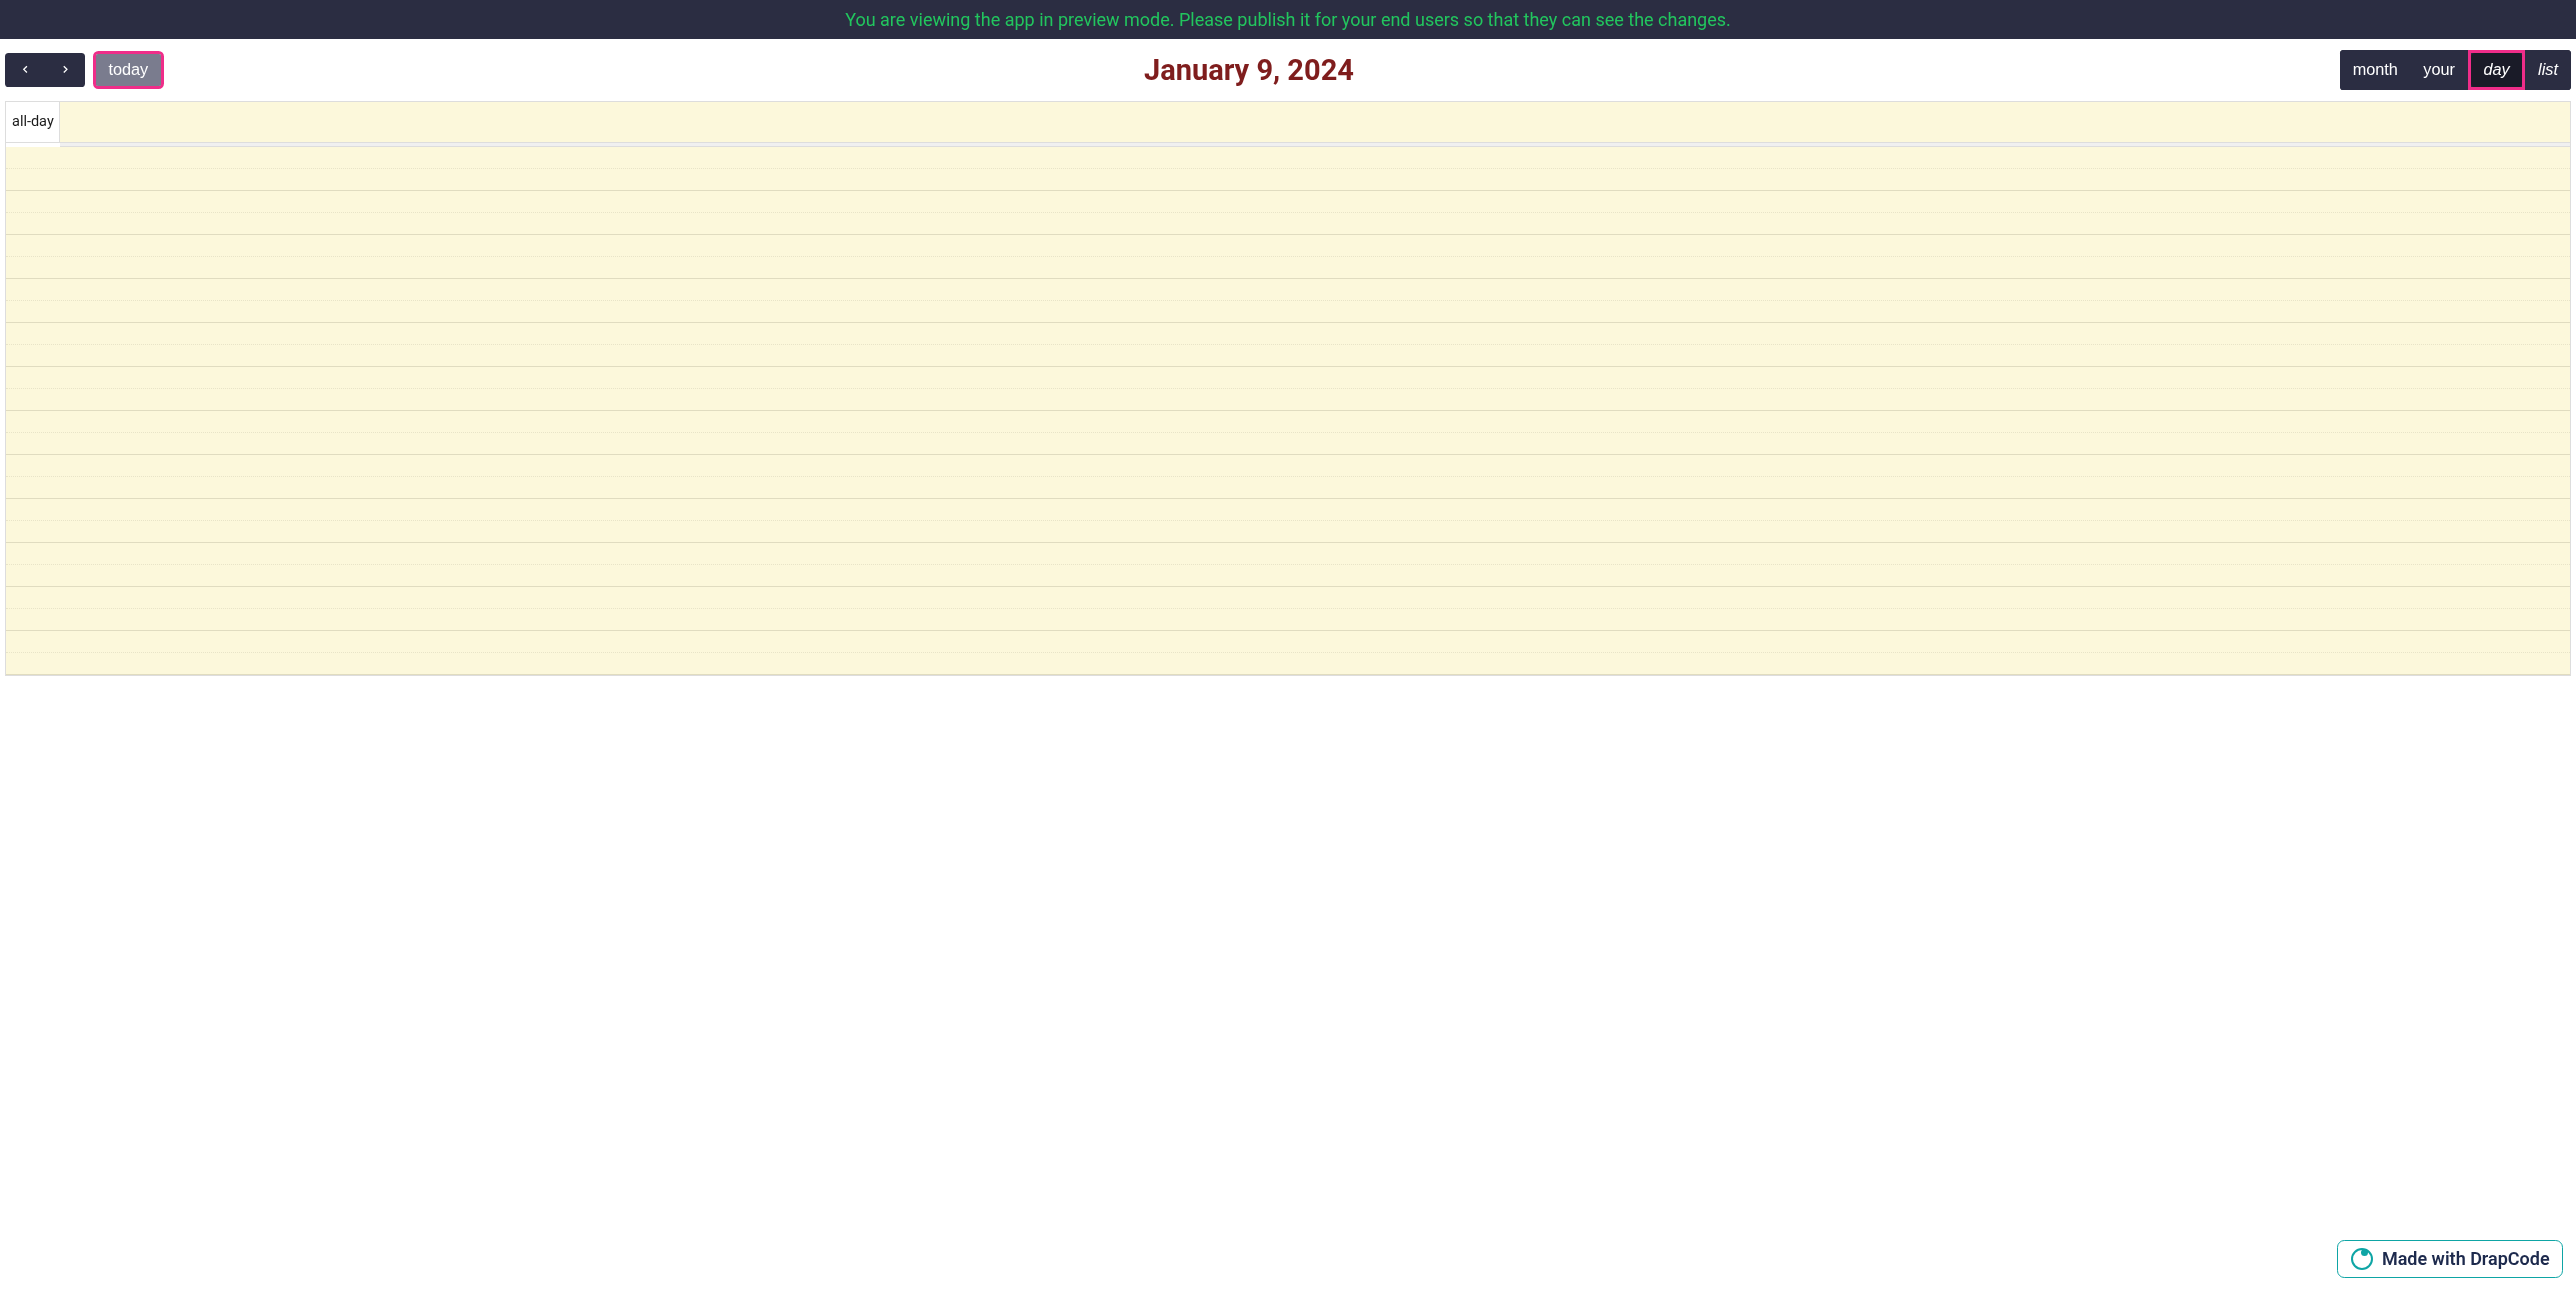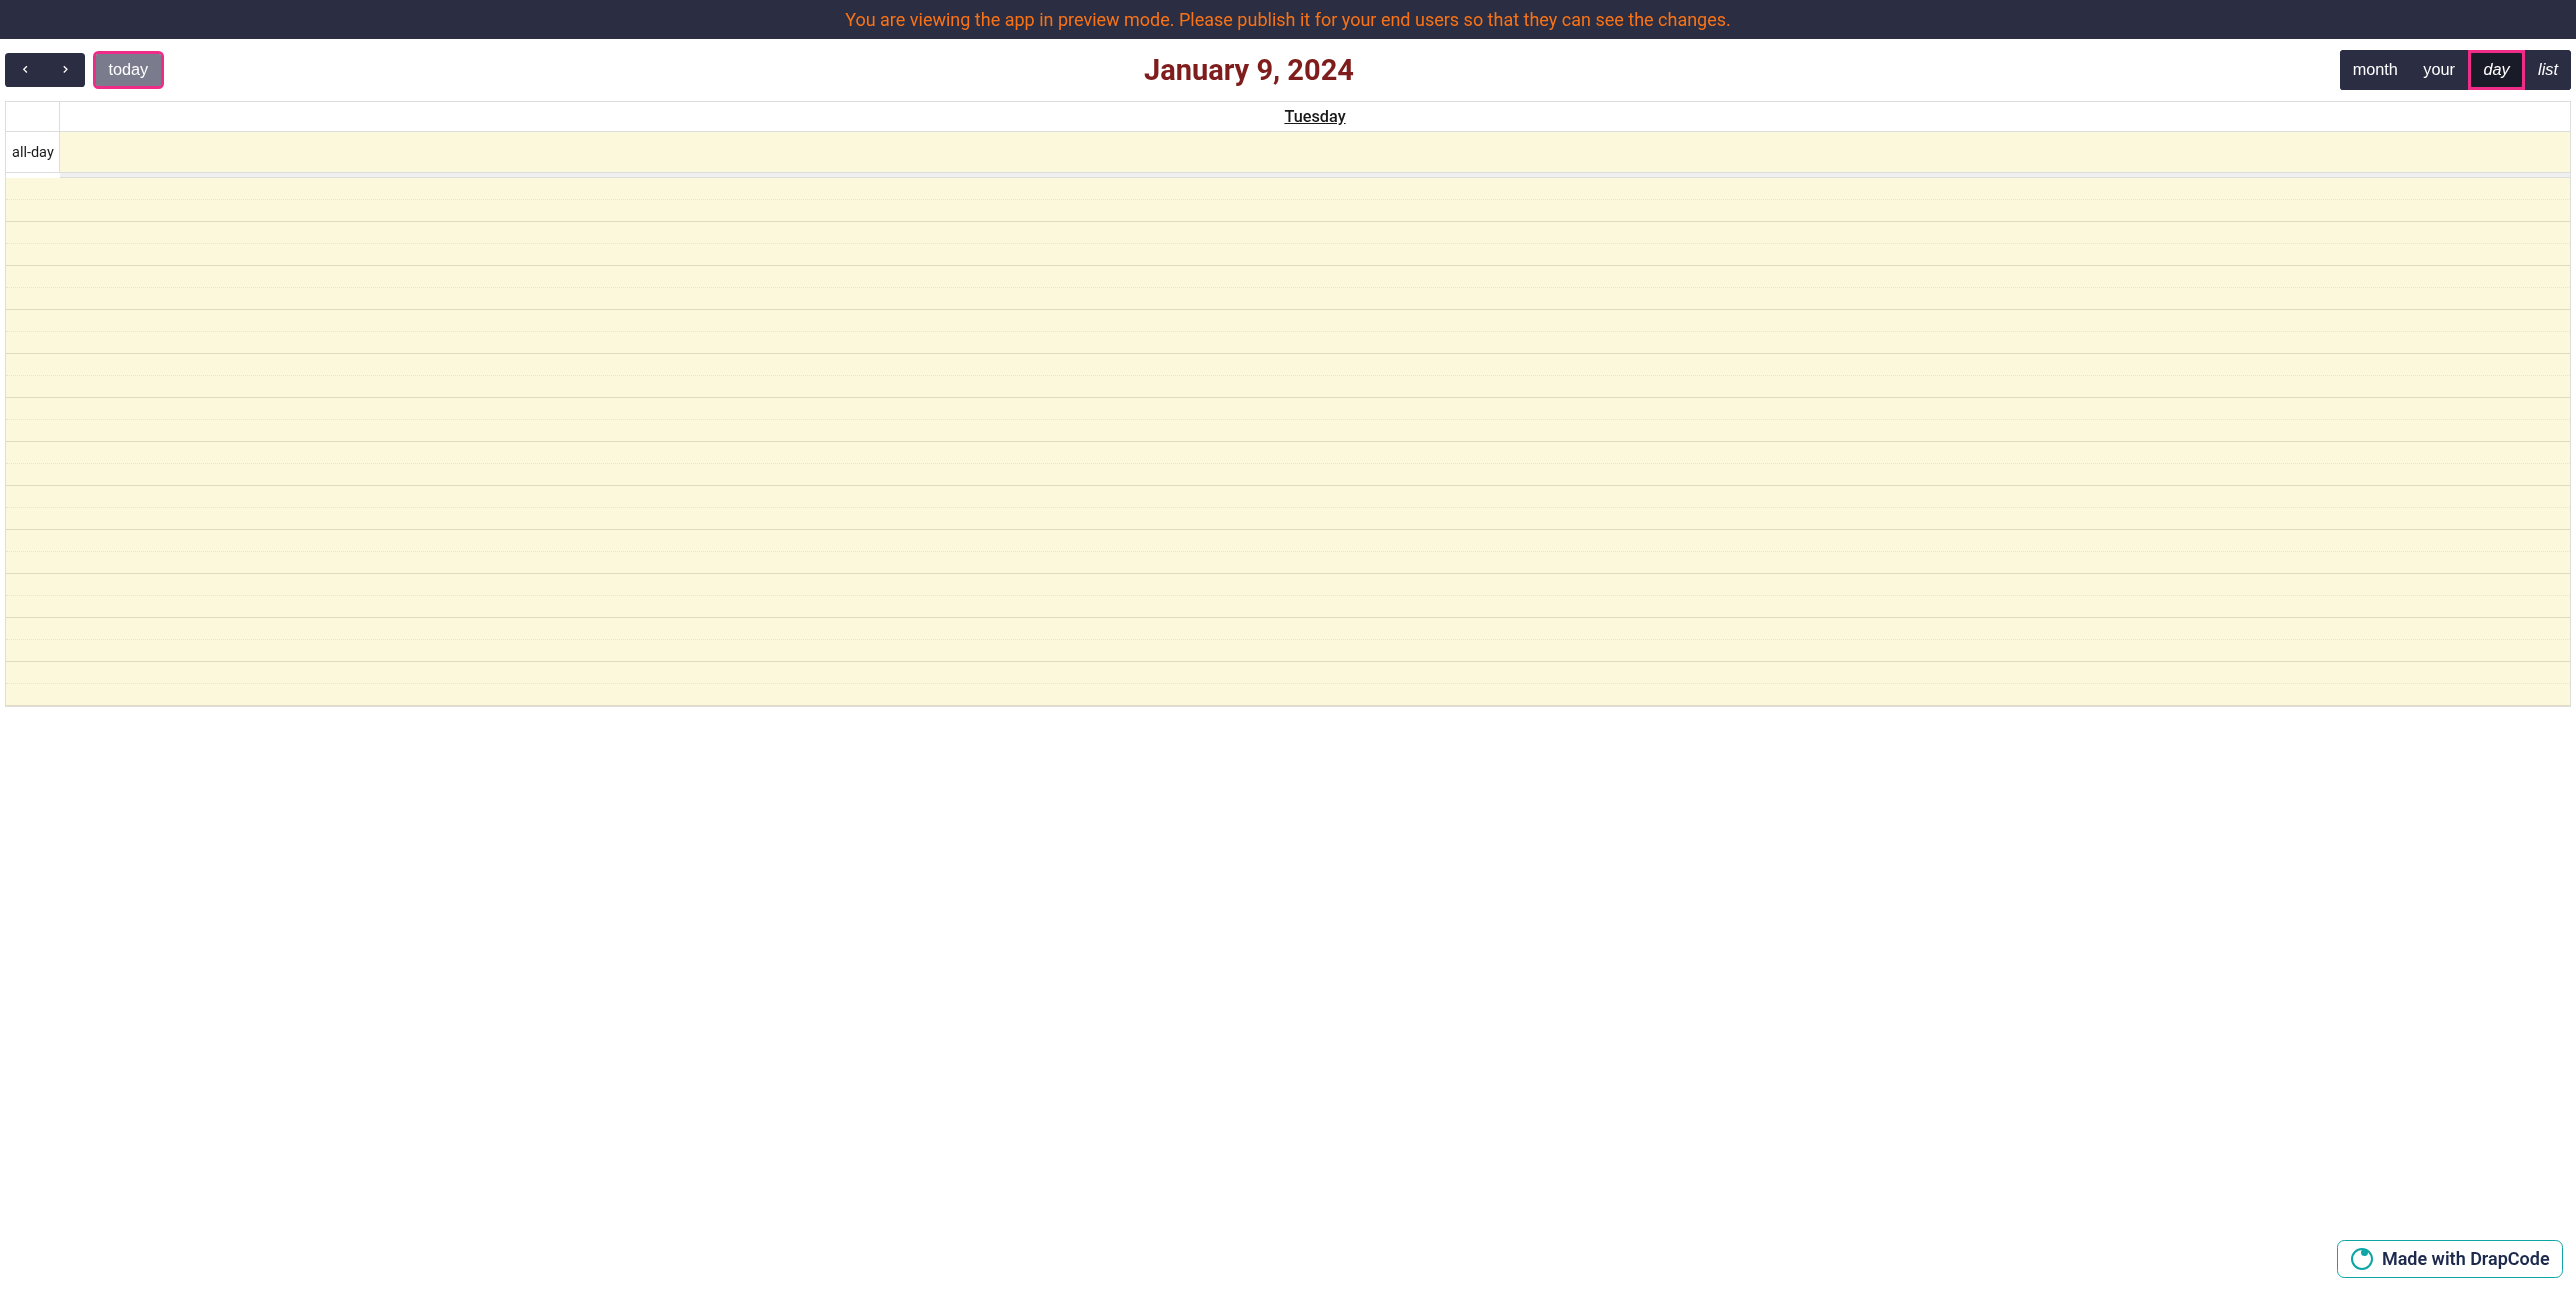--- a/index.html
+++ b/index.html
@@ -7,21 +7,21 @@
       padding: 0;
       box-sizing: border-box;
     }
     body {
       font-family: -apple-system, BlinkMacSystemFont, "Segoe UI", Roboto, Helvetica, Arial, sans-serif;
       background: #fff;
       color: #1a1a1a;
     }
     .preview-banner {
       background: #2b2d42;
-      color: #f97316;
+      color: #22c55e;
       text-align: center;
       padding: 9px 0;
       font-size: 18px;
       font-weight: 400;
     }
     .toolbar {
       display: flex;
       align-items: center;
       justify-content: space-between;
       padding: 11px 5.4px;
@@ -253,24 +253,20 @@
       <button class="view-btn">your</button>
       <span class="day-highlight">
         <button class="view-btn active">day</button>
       </span>
       <button class="view-btn">list</button>
     </div>
   </div>
 </div>
 
 <div class="calendar-container">
-  <div class="day-header">
-    <div class="day-header-spacer"></div>
-    <a class="day-header-label">Tuesday</a>
-  </div>
 
   <div class="allday-row">
     <div class="allday-label">all-day</div>
     <div class="allday-content"></div>
   </div>
 
   <div class="time-separator"></div>
 
   <div class="time-grid">
     <div class="time-content">

